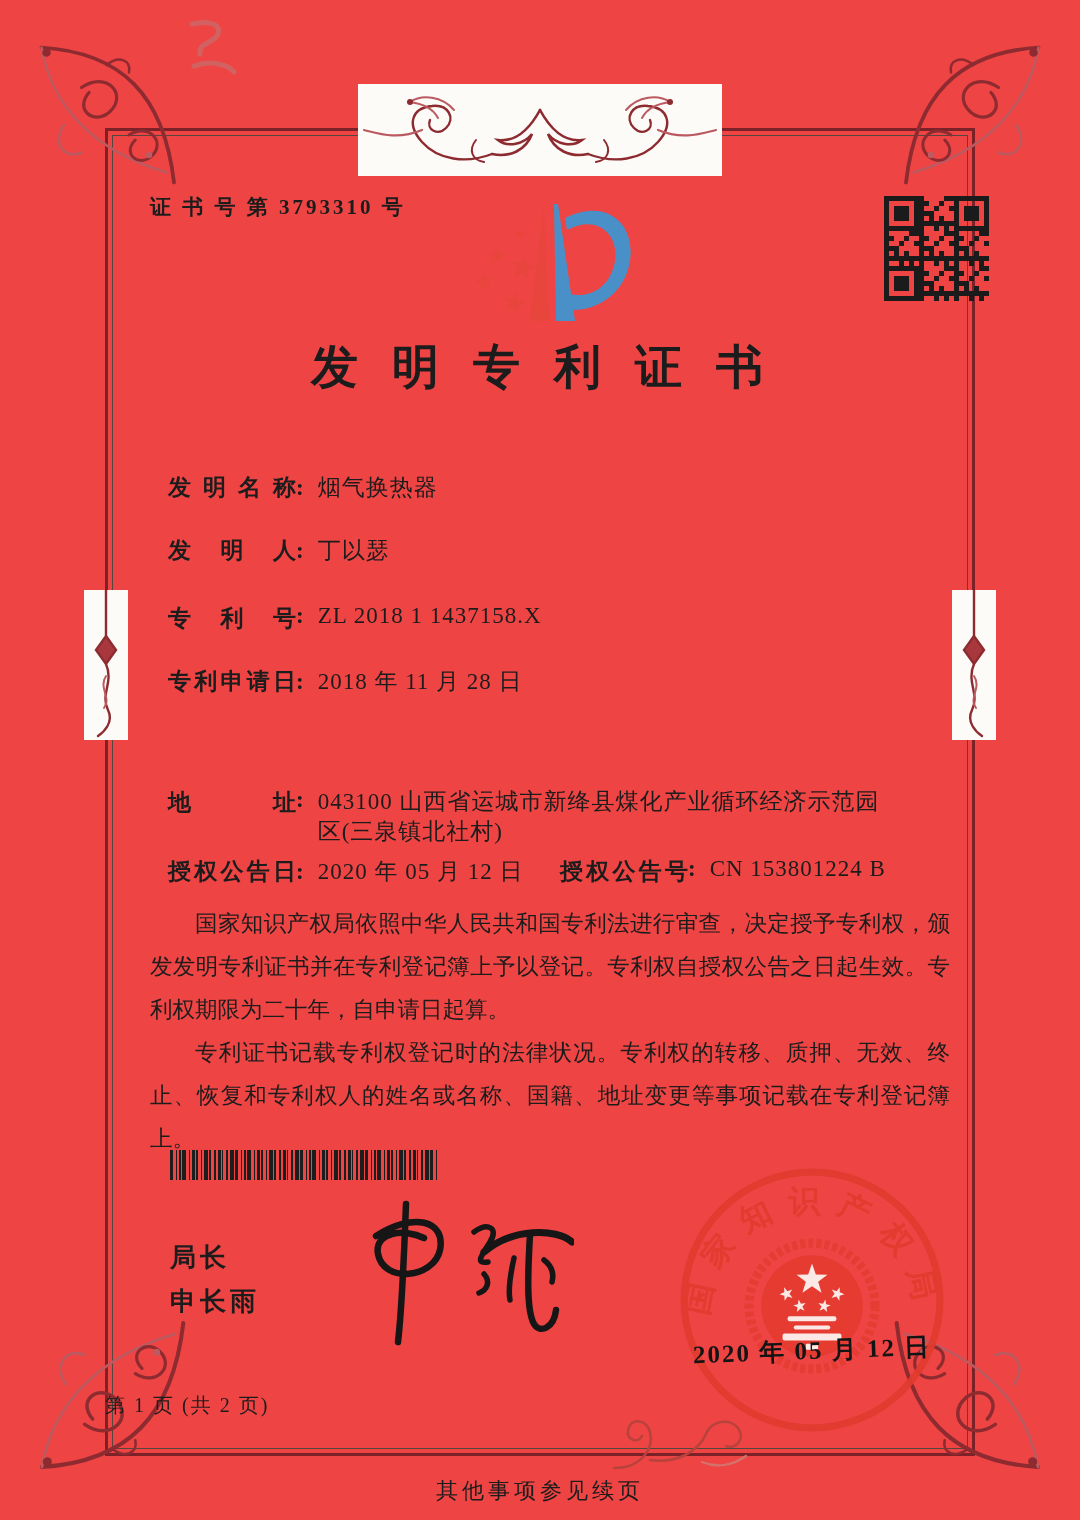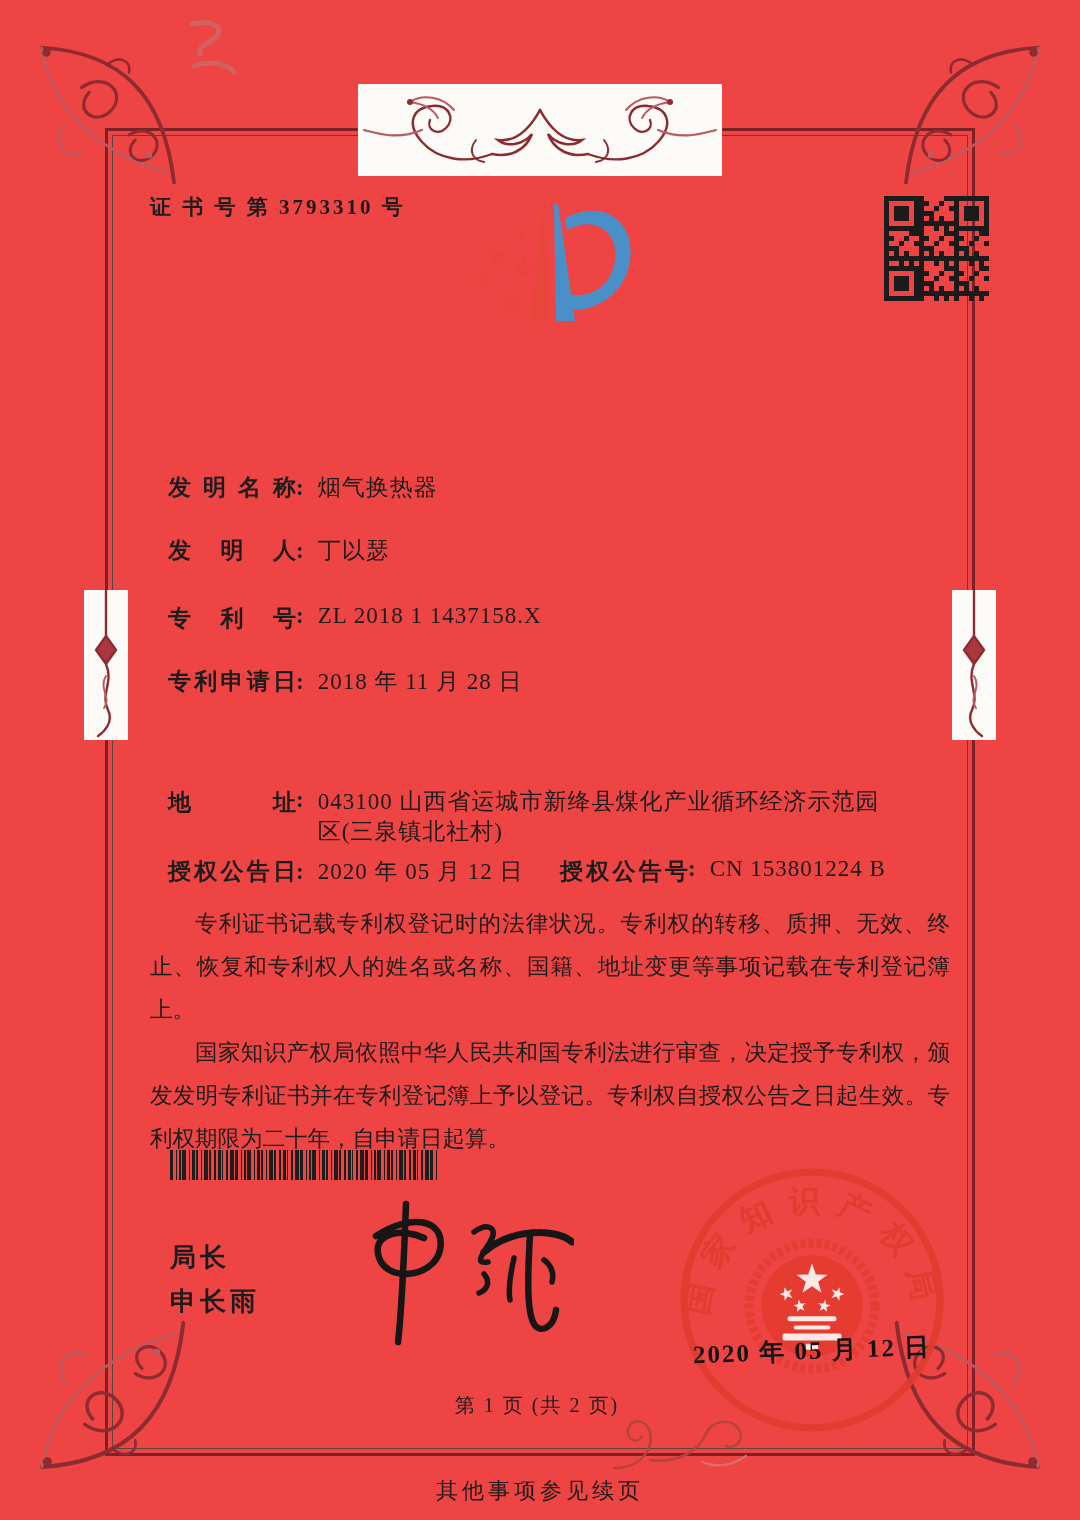--- a/index.html
+++ b/index.html
@@ -53,21 +53,21 @@
   .barcode span{background:#1d1d1d;display:block;height:100%;}
   .sig-title{position:absolute;left:170px;top:1240px;font-size:26px;font-weight:600;
              font-family:"Liberation Sans","DejaVu Sans",sans-serif;z-index:4;letter-spacing:4px;}
   .sig-name{position:absolute;left:170px;top:1284px;font-size:26px;font-weight:600;
             font-family:"Liberation Sans","DejaVu Sans",sans-serif;z-index:4;letter-spacing:4px;}
   .signature{position:absolute;left:318px;top:1198px;width:256px;height:152px;z-index:4;}
   .seal{position:absolute;left:678px;top:1166px;width:268px;height:268px;z-index:5;opacity:.93;}
   .seal-date{position:absolute;left:686px;top:1334px;width:252px;text-align:center;
              font-size:25px;font-weight:600;letter-spacing:2px;color:#141414;
              z-index:6;transform:rotate(-2deg);}
-  .page-ind{position:absolute;left:105px;top:1392px;width:864px;text-align:center;
+  .page-ind{position:absolute;left:105px;top:1392px;width:864px;
             font-size:20px;letter-spacing:2px;z-index:2;}
   .cont-note{position:absolute;left:0;top:1476px;width:1080px;text-align:center;
              font-size:22px;letter-spacing:4px;z-index:4;}
 </style>
 </head>
 <body>
 
 <div class="page">
 
   <svg width="0" height="0" style="position:absolute" aria-hidden="true">
@@ -626,20 +626,21 @@
       <span class=""></span>
       <span class="d"></span>
       <span class=""></span>
       <span class=""></span>
       <span class="d"></span>
       <span class=""></span>
       <span class="d"></span>
       <span class=""></span>
     </div>
 
+  <div class="title">发明专利证书</div>
 
   <div class="frow" style="top:535px">
     <span class="flabel">发明人</span><span class="fcolon">:</span><span class="fvalue">丁以瑟</span>
   </div>
   <div class="frow" style="top:472px">
     <span class="flabel">发明名称</span><span class="fcolon">:</span><span class="fvalue">烟气换热器</span>
   </div>
   <div class="frow" style="top:603px">
     <span class="flabel">专利号</span><span class="fcolon">:</span><span class="fvalue">ZL 2018 1 1437158.X</span>
   </div>
@@ -650,22 +651,22 @@
     <span class="flabel">地址</span><span class="fcolon">:</span><span class="fvalue">043100 山西省运城市新绛县煤化产业循环经济示范园区(三泉镇北社村)</span>
   </div>
   <div class="frow" style="top:856px">
     <span class="flabel">授权公告日</span><span class="fcolon">:</span><span class="fvalue">2020 年 05 月 12 日</span>
     <span class="grant2">
       <span class="flabel">授权公告号</span><span class="fcolon">:</span><span class="fvalue">CN 153801224 B</span>
     </span>
   </div>
 
   <div class="paras">
+    <p>国家知识产权局依照中华人民共和国专利法进行审查，决定授予专利权，颁发发明专利证书并在专利登记簿上予以登记。专利权自授权公告之日起生效。专利权期限为二十年，自申请日起算。</p>
     <p>专利证书记载专利权登记时的法律状况。专利权的转移、质押、无效、终止、恢复和专利权人的姓名或名称、国籍、地址变更等事项记载在专利登记簿上。</p>
-    <p>国家知识产权局依照中华人民共和国专利法进行审查，决定授予专利权，颁发发明专利证书并在专利登记簿上予以登记。专利权自授权公告之日起生效。专利权期限为二十年，自申请日起算。</p>
   </div>
 
   <div class="barcode">
       <span style="width:3px;margin-right:3px"></span>
       <span style="width:1px;margin-right:2px"></span>
       <span style="width:2px;margin-right:1px"></span>
       <span style="width:4px;margin-right:3px"></span>
       <span style="width:1px;margin-right:2px"></span>
       <span style="width:3px;margin-right:1px"></span>
       <span style="width:2px;margin-right:3px"></span>

